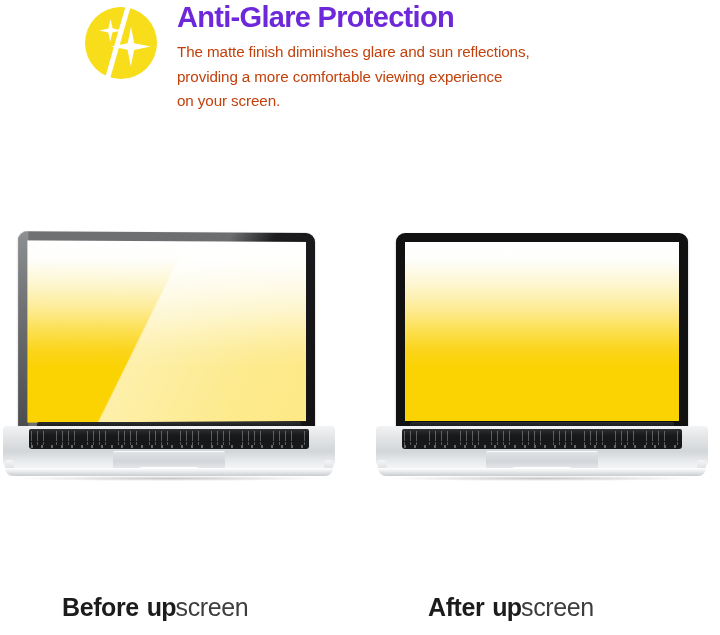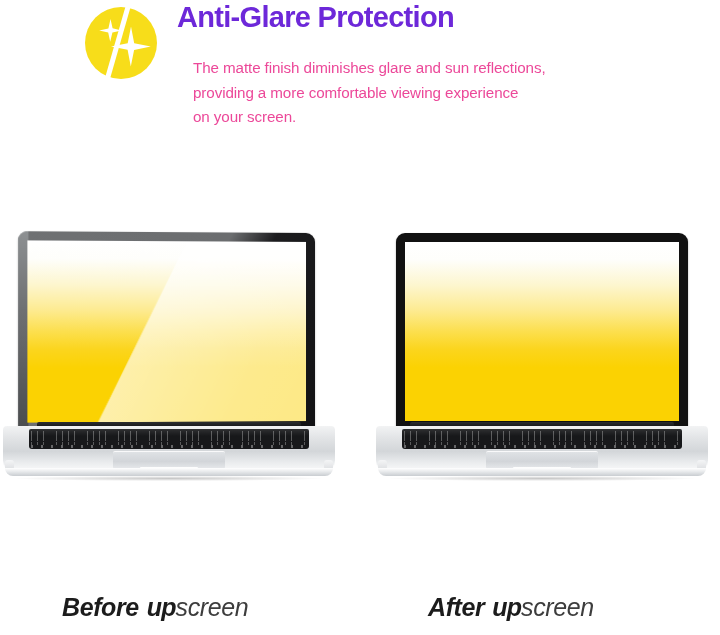--- a/index.html
+++ b/index.html
@@ -48,23 +48,23 @@
     letter-spacing: -0.7px;
     color: #6d28d9;
     margin: 0;
     padding-top: 0;
   }
   .header-body {
     font-family: "Liberation Sans", sans-serif;
     font-size: 15.2px;
     line-height: 24.5px;
     font-weight: normal;
-    color: #ec4899;
+    color: #c2410c;
     letter-spacing: -0.1px;
-    margin: 16px;
+    margin: 0;
     padding-top: 6px;
     white-space: pre-line;
   }
 
   
   .stage {
     position: absolute;
     left: 0;
     top: 215px;
     width: 720px;
@@ -268,21 +268,20 @@
   }
   .caption {
     position: absolute;
     top: 0;
     font-family: "Liberation Sans", sans-serif;
     font-size: 25px;
     line-height: 34px;
     color: #1c1c1c;
     white-space: nowrap;
     letter-spacing: -0.4px;
-    font-style: italic;
   }
   .caption-before { left: 62px; }
   .caption-after  { left: 428px; text-align: right; }
   .cap-word { font-weight: bold; }
   .cap-brand-bold { font-weight: bold; letter-spacing: -0.9px; }
   .cap-brand-light { font-weight: normal; color: #3d3d3d; letter-spacing: -0.4px; }
   .cap-gap { display: inline-block; width: 8px; }
 </style>
 </head>
 <body>

